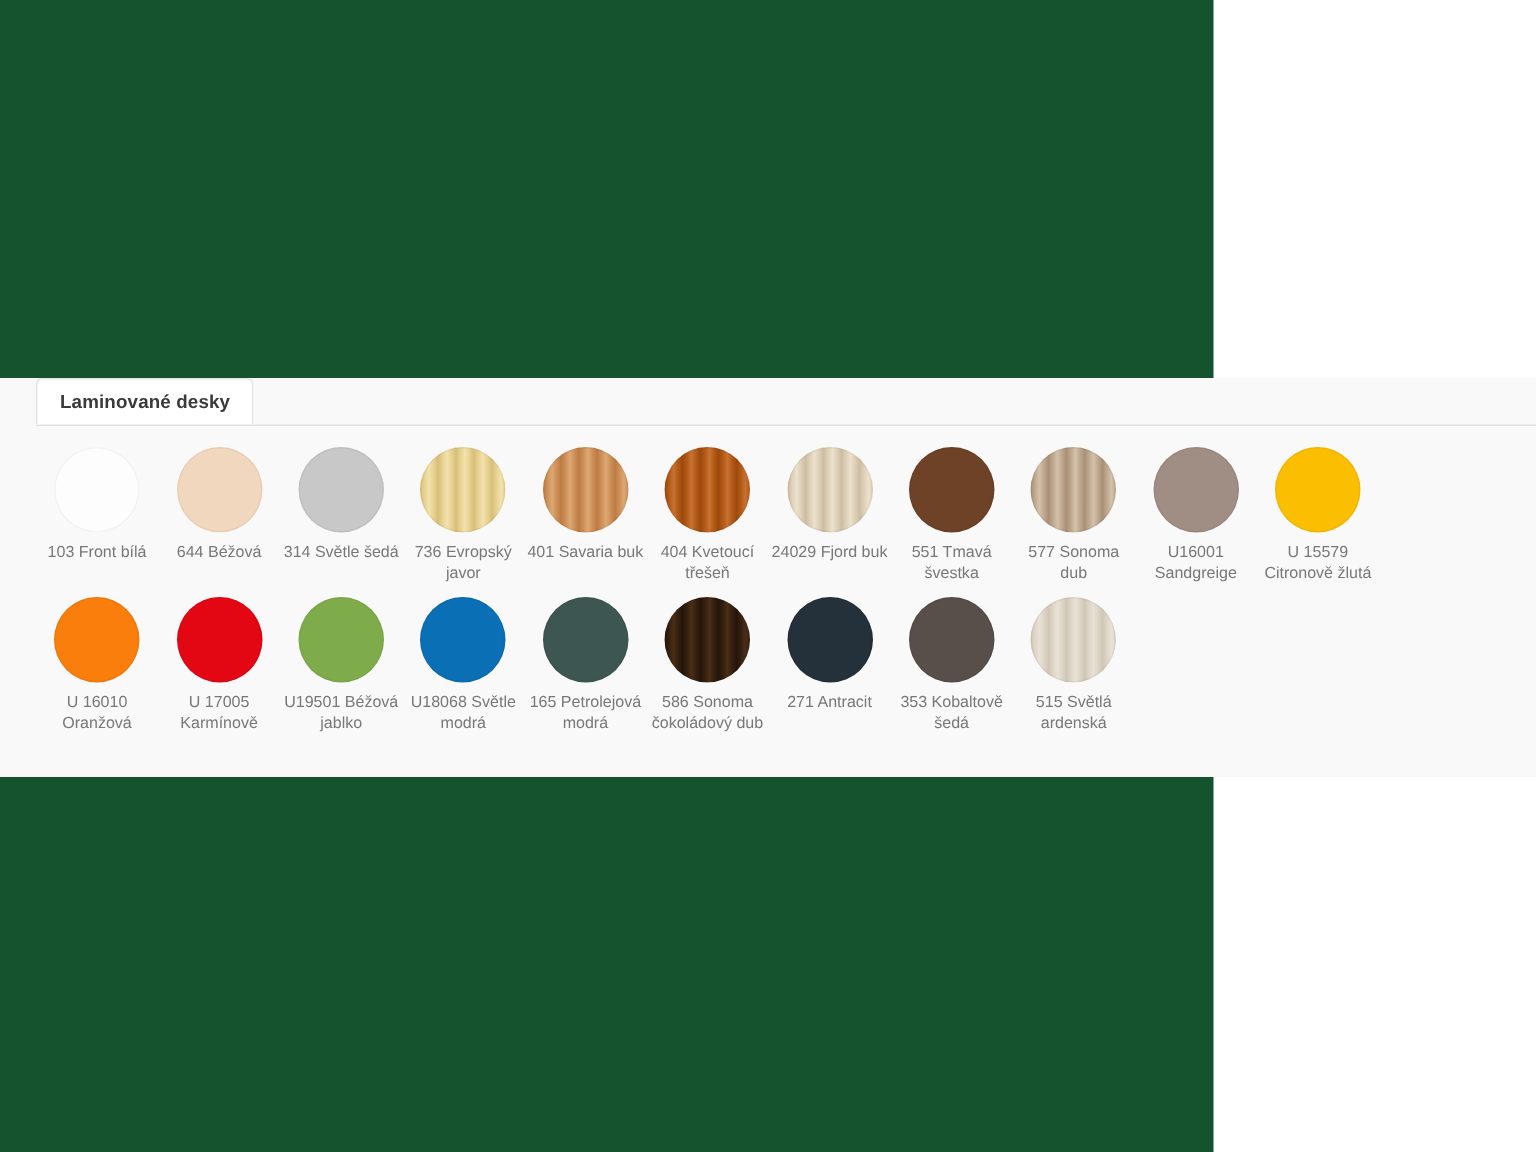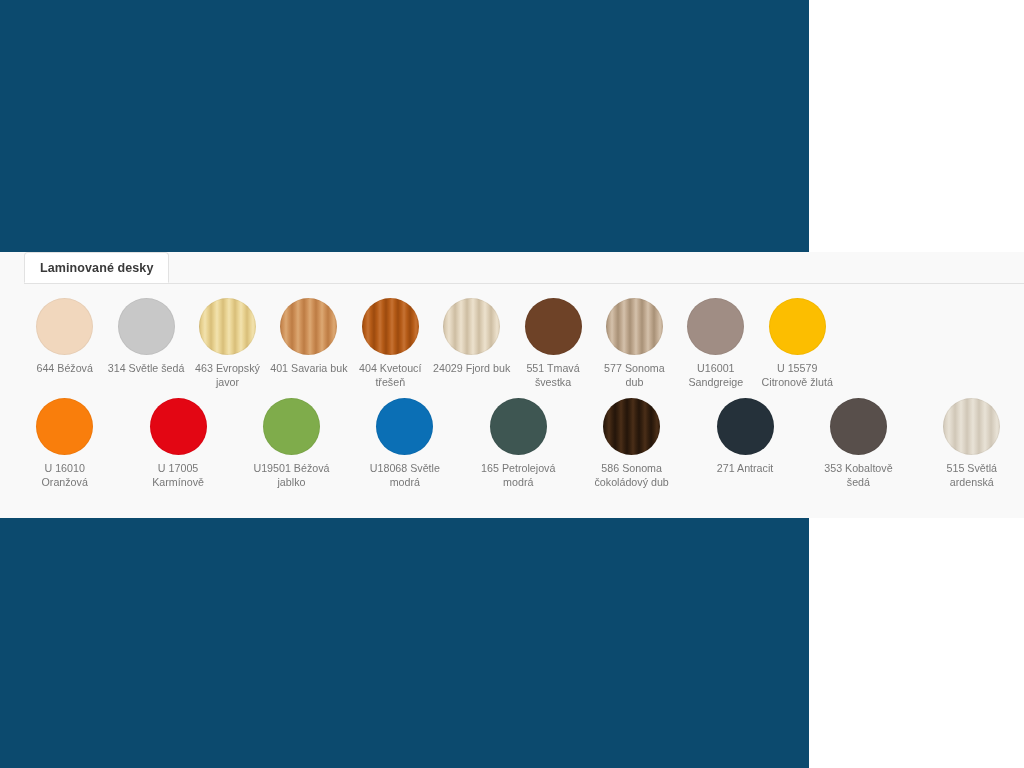--- a/index.html
+++ b/index.html
@@ -9,21 +9,21 @@
     height: 768px;
     background: #ffffff;
     font-family: "Liberation Sans", sans-serif;
     overflow: hidden;
   }
 
   #page-root {
     position: relative;
     width: 809px;
     height: 768px;
-    background: #0c4a6e;
+    background: #14532d;
   }
 
   
   .panel {
     position: absolute;
     left: 0;
     top: 252px;
     width: 1024px;
     height: 266px;
     background: #f9f9f9;
@@ -67,21 +67,20 @@
 
   .swatch-row {
     display: flex;
     flex-wrap: nowrap;
     align-items: flex-start;
     padding-left: 24px;
   }
 
   .swatch-row.row-2 {
     margin-top: 9px;
-    gap: 32px;
   }
 
   .swatch-item {
     width: 81.4px;
     flex: 0 0 81.4px;
     display: flex;
     flex-direction: column;
     align-items: center;
     cursor: pointer;
   }
@@ -118,30 +117,34 @@
 
     <div class="tab-strip">
       <div class="tab">
         <span>Laminované desky</span>
       </div>
     </div>
 
     <div class="swatch-rows">
       <div class="swatch-row row-1">
           <div class="swatch-item">
+            <div class="swatch-disc has-edge" style="background-color: rgb(253, 253, 253);"></div>
+            <div class="swatch-label">103 Front bílá</div>
+          </div>
+          <div class="swatch-item">
             <div class="swatch-disc has-edge" style="background-color: rgb(241, 215, 189);"></div>
             <div class="swatch-label">644 Béžová</div>
           </div>
           <div class="swatch-item">
             <div class="swatch-disc has-edge" style="background-color: rgb(200, 200, 200);"></div>
             <div class="swatch-label">314 Světle šedá</div>
           </div>
           <div class="swatch-item">
             <div class="swatch-disc has-edge" style="background-color: rgb(232, 210, 145); background-image: repeating-linear-gradient(90deg, rgb(216, 190, 121) 0px, rgb(232, 210, 145) 3px, rgb(242, 226, 174) 6px, rgb(232, 210, 145) 9px, rgb(216, 190, 121) 12px), repeating-linear-gradient(90deg, rgba(0, 0, 0, 0.1) 0px, rgba(0, 0, 0, 0) 5px, rgba(255, 255, 255, 0.1) 11px, rgba(0, 0, 0, 0) 17px, rgba(0, 0, 0, 0.1) 23px);"></div>
-            <div class="swatch-label">463 Evropský javor</div>
+            <div class="swatch-label">736 Evropský javor</div>
           </div>
           <div class="swatch-item">
             <div class="swatch-disc has-edge" style="background-color: rgb(206, 144, 88); background-image: repeating-linear-gradient(90deg, rgb(189, 124, 68) 0px, rgb(206, 144, 88) 3px, rgb(220, 168, 115) 6px, rgb(206, 144, 88) 9px, rgb(189, 124, 68) 12px), repeating-linear-gradient(90deg, rgba(0, 0, 0, 0.1) 0px, rgba(0, 0, 0, 0) 5px, rgba(255, 255, 255, 0.1) 11px, rgba(0, 0, 0, 0) 17px, rgba(0, 0, 0, 0.1) 23px);"></div>
             <div class="swatch-label">401 Savaria buk</div>
           </div>
           <div class="swatch-item">
             <div class="swatch-disc has-edge" style="background-color: rgb(180, 90, 22); background-image: repeating-linear-gradient(90deg, rgb(156, 74, 14) 0px, rgb(180, 90, 22) 3px, rgb(198, 114, 51) 6px, rgb(180, 90, 22) 9px, rgb(156, 74, 14) 12px), repeating-linear-gradient(90deg, rgba(0, 0, 0, 0.1) 0px, rgba(0, 0, 0, 0) 5px, rgba(255, 255, 255, 0.1) 11px, rgba(0, 0, 0, 0) 17px, rgba(0, 0, 0, 0.1) 23px);"></div>
             <div class="swatch-label">404 Kvetoucí třešeň</div>
           </div>
           <div class="swatch-item">

